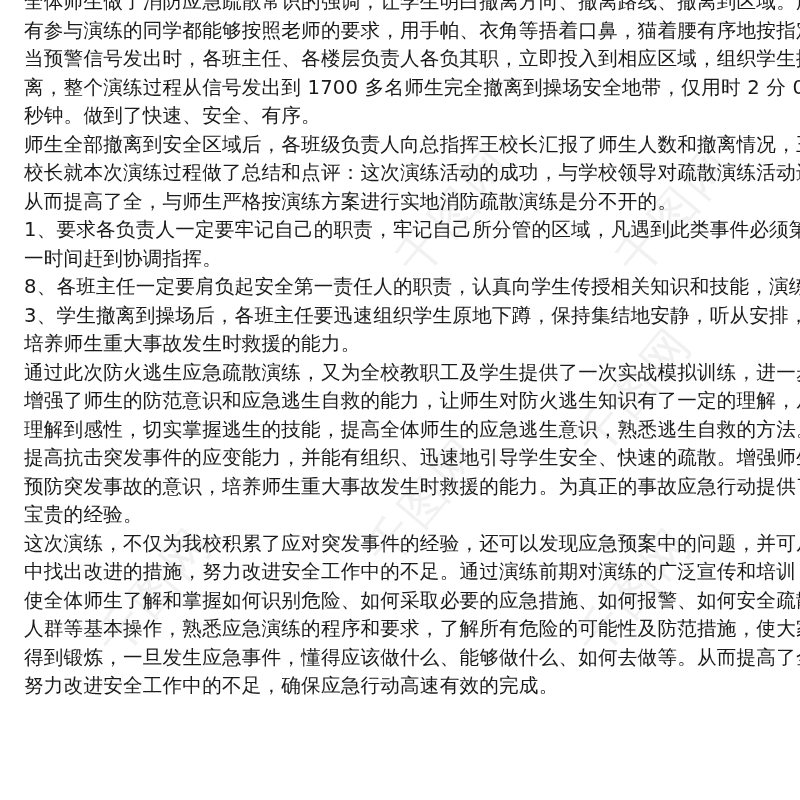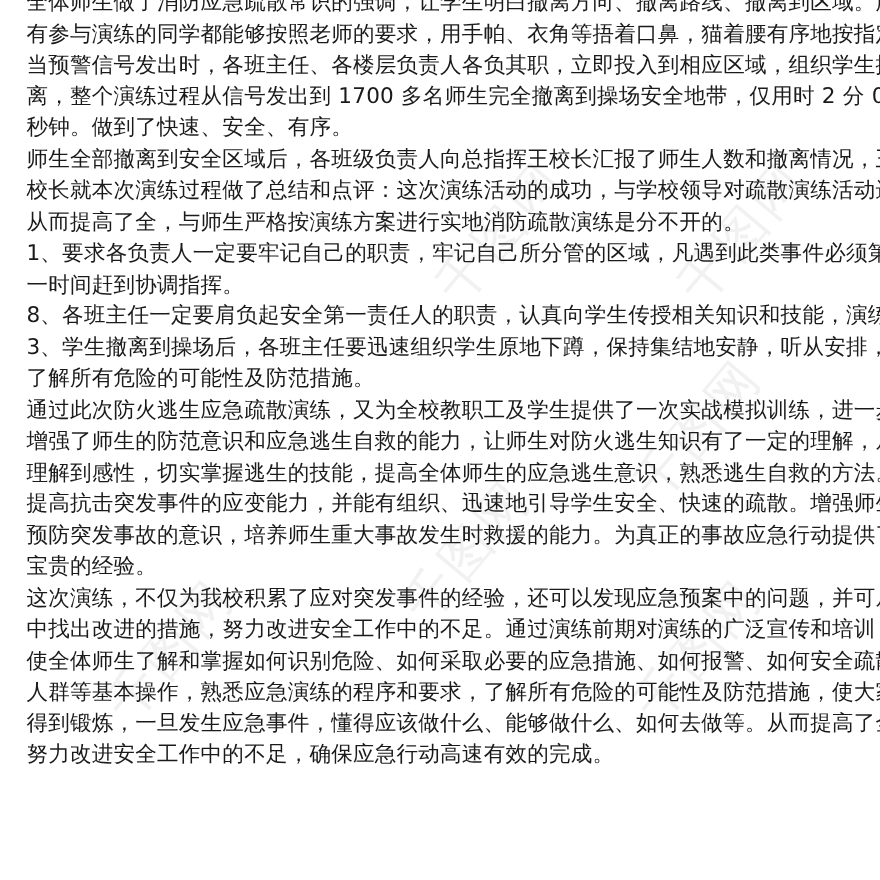--- a/index.html
+++ b/index.html
@@ -72,21 +72,21 @@
     <div class="line">当预警信号发出时，各班主任、各楼层负责人各负其职，立即投入到相应区域，组织学生撤</div>
     <div class="line">离，整个演练过程从信号发出到 1700 多名师生完全撤离到操场安全地带，仅用时 2 分 02</div>
     <div class="line last">秒钟。做到了快速、安全、有序。</div>
     <div class="line">师生全部撤离到安全区域后，各班级负责人向总指挥王校长汇报了师生人数和撤离情况，王</div>
     <div class="line">校长就本次演练过程做了总结和点评：这次演练活动的成功，与学校领导对疏散演练活动进</div>
     <div class="line last">从而提高了全，与师生严格按演练方案进行实地消防疏散演练是分不开的。</div>
     <div class="line">1、要求各负责人一定要牢记自己的职责，牢记自己所分管的区域，凡遇到此类事件必须第</div>
     <div class="line last">一时间赶到协调指挥。</div>
     <div class="line">8、各班主任一定要肩负起安全第一责任人的职责，认真向学生传授相关知识和技能，演练</div>
     <div class="line">3、学生撤离到操场后，各班主任要迅速组织学生原地下蹲，保持集结地安静，听从安排，</div>
-    <div class="line last">了解所有危险的可能性及防范措施。</div>
+    <div class="line last">培养师生重大事故发生时救援的能力。</div>
     <div class="line">通过此次防火逃生应急疏散演练，又为全校教职工及学生提供了一次实战模拟训练，进一步</div>
     <div class="line">增强了师生的防范意识和应急逃生自救的能力，让师生对防火逃生知识有了一定的理解，从</div>
     <div class="line">理解到感性，切实掌握逃生的技能，提高全体师生的应急逃生意识，熟悉逃生自救的方法。</div>
     <div class="line">提高抗击突发事件的应变能力，并能有组织、迅速地引导学生安全、快速的疏散。增强师生</div>
     <div class="line">预防突发事故的意识，培养师生重大事故发生时救援的能力。为真正的事故应急行动提供了</div>
     <div class="line last">宝贵的经验。</div>
     <div class="line">这次演练，不仅为我校积累了应对突发事件的经验，还可以发现应急预案中的问题，并可从</div>
     <div class="line">中找出改进的措施，努力改进安全工作中的不足。通过演练前期对演练的广泛宣传和培训，</div>
     <div class="line">使全体师生了解和掌握如何识别危险、如何采取必要的应急措施、如何报警、如何安全疏散</div>
     <div class="line">人群等基本操作，熟悉应急演练的程序和要求，了解所有危险的可能性及防范措施，使大家</div>

